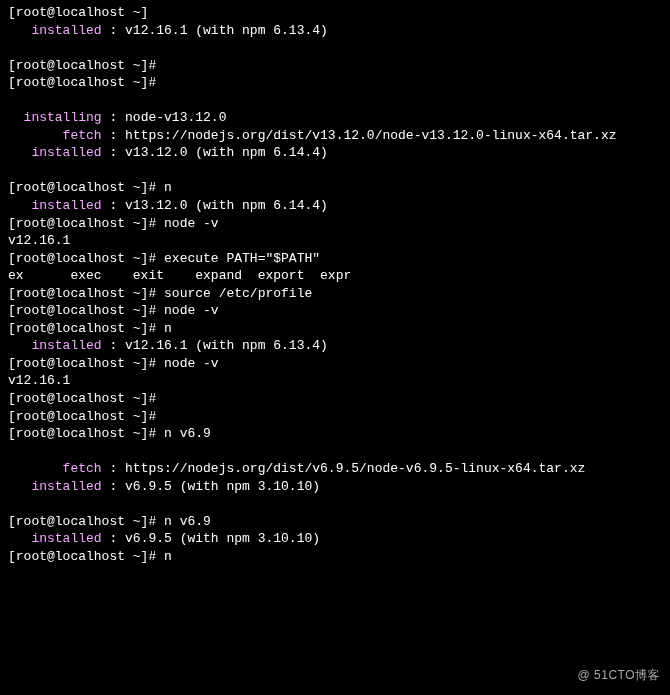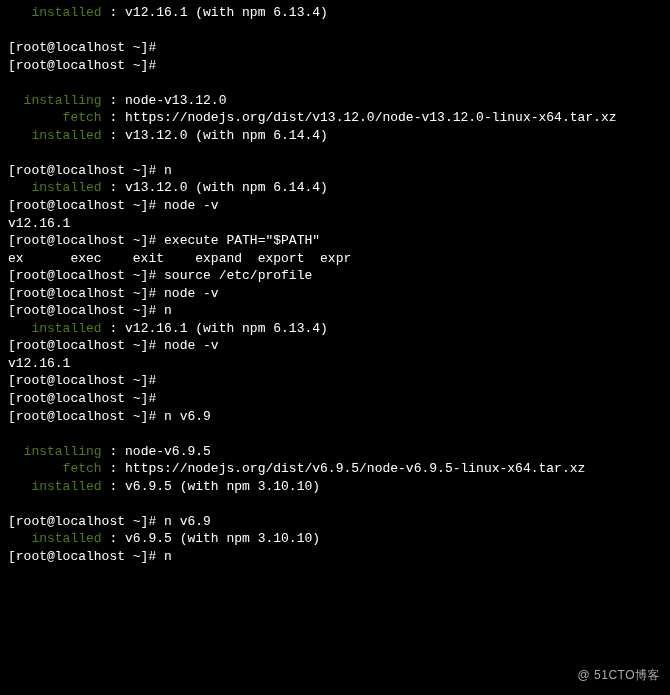--- a/index.html
+++ b/index.html
@@ -9,35 +9,36 @@
       font-family: "Consolas", "Courier New", monospace;
       font-size: 13px;
       line-height: 1.35;
       padding: 4px 8px;
       width: 670px;
       height: 695px;
       overflow: hidden;
       position: relative;
     }
     .line { white-space: pre; }
-    .cyan { color: #4d7c0f; }
+    .cyan { color: #f0abfc; }
     .watermark {
       position: absolute;
       right: 10px;
       bottom: 12px;
       color: #aaa;
       font-size: 12px;
       font-family: sans-serif;
       letter-spacing: 0.5px;
     }
   </style>
 </head>
 <body>
 
 <div id="terminal">
+    <div class="line"><span>[root@localhost ~]</span></div>
     <div class="line"><span class="cyan">   installed</span><span> : v12.16.1 (with npm 6.13.4)</span></div>
     <div class="line"><span>&nbsp;</span></div>
     <div class="line"><span>[root@localhost ~]# </span><span></span></div>
     <div class="line"><span>[root@localhost ~]# </span><span></span></div>
     <div class="line"><span>&nbsp;</span></div>
     <div class="line"><span class="cyan">  installing</span><span> : node-v13.12.0</span></div>
     <div class="line"><span class="cyan">       fetch</span><span> : https://nodejs.org/dist/v13.12.0/node-v13.12.0-linux-x64.tar.xz</span></div>
     <div class="line"><span class="cyan">   installed</span><span> : v13.12.0 (with npm 6.14.4)</span></div>
     <div class="line"><span>&nbsp;</span></div>
     <div class="line"><span>[root@localhost ~]# </span><span>n</span></div>
@@ -49,21 +50,20 @@
     <div class="line"><span>[root@localhost ~]# </span><span>source /etc/profile</span></div>
     <div class="line"><span>[root@localhost ~]# </span><span>node -v</span></div>
     <div class="line"><span>[root@localhost ~]# </span><span>n</span></div>
     <div class="line"><span class="cyan">   installed</span><span> : v12.16.1 (with npm 6.13.4)</span></div>
     <div class="line"><span>[root@localhost ~]# </span><span>node -v</span></div>
     <div class="line"><span>v12.16.1</span></div>
     <div class="line"><span>[root@localhost ~]# </span><span></span></div>
     <div class="line"><span>[root@localhost ~]# </span><span></span></div>
     <div class="line"><span>[root@localhost ~]# </span><span>n v6.9</span></div>
     <div class="line"><span>&nbsp;</span></div>
-    <div class="line"><span class="cyan">  installing</span><span> : node-v6.9.5</span></div>
     <div class="line"><span class="cyan">       fetch</span><span> : https://nodejs.org/dist/v6.9.5/node-v6.9.5-linux-x64.tar.xz</span></div>
     <div class="line"><span class="cyan">   installed</span><span> : v6.9.5 (with npm 3.10.10)</span></div>
     <div class="line"><span>&nbsp;</span></div>
     <div class="line"><span>[root@localhost ~]# </span><span>n v6.9</span></div>
     <div class="line"><span class="cyan">   installed</span><span> : v6.9.5 (with npm 3.10.10)</span></div>
     <div class="line"><span>[root@localhost ~]# </span><span>n</span></div>
   </div>
 <div class="watermark">@ 51CTO博客</div>
 
 </body></html>

